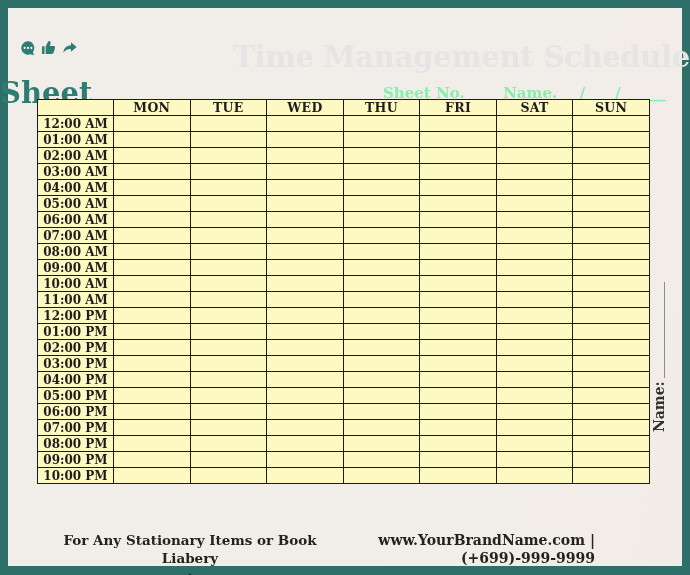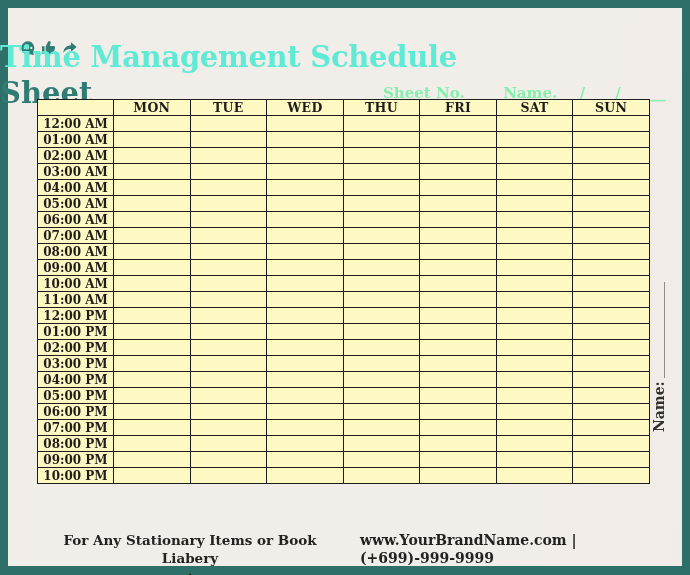--- a/index.html
+++ b/index.html
@@ -11,22 +11,22 @@
   }
   .paper {
     position:absolute; left:8px; top:8px; right:8px; bottom:9px;
     background:linear-gradient(100deg,#f1eee9 60%,#f2ece8 100%);
   }
   
   .social { position:absolute; left:20px; top:40px; display:flex; gap:5px; }
   .social svg { width:16px; height:16px; fill:#2e7c73; display:block; }
   
   .title-line1 {
-    position:absolute; left:0; top:40px; width:690px; text-align:left;
-    font-size:29px; font-weight:bold; color:#5eead4; letter-spacing:-0.3px;
+    position:absolute; left:0; top:40px; width:690px; text-align:right;
+    font-size:29px; font-weight:bold; color:#e5e5e5; letter-spacing:-0.3px;
   }
   .title-line2 {
     position:absolute; left:0; top:76px; width:690px; 
     font-size:29px; font-weight:bold; color:#2e7c73;
   }
   .name-surname {
     position:absolute; left:162px; top:85px;
     font-size:15px; font-weight:bold; color:#24221f;margin-top:37px;
   }
   .sheet-date {
@@ -55,21 +55,21 @@
   .vertical-name .write-line {
     flex:1; height:1px; border-bottom:1.5px solid #8c8c8c;
     align-self:flex-end; margin-bottom:3px;
   }
   
   .footer-left {
     position:absolute; left:37px; top:532px; width:306px; text-align:center;
     font-size:13.5px; font-weight:bold; color:#24221f; line-height:1.3;
   }
   .footer-right {
-    position:absolute; left:360px; top:532px; width:235px; text-align:left;
+    position:absolute; left:360px; top:532px; width:235px; text-align:right;
     font-size:14px; font-weight:bold; color:#24221f; line-height:1.25;
   }
 </style>
 </head>
 <body>
 
 <div class="frame">
   <div class="paper"></div>
 
   <div class="social">

